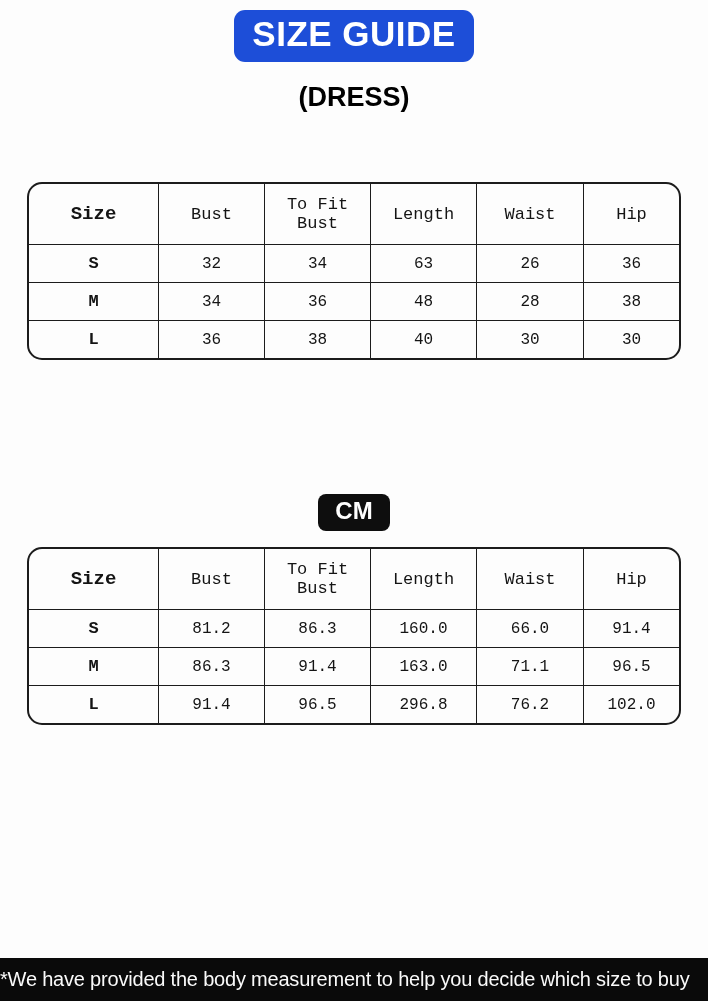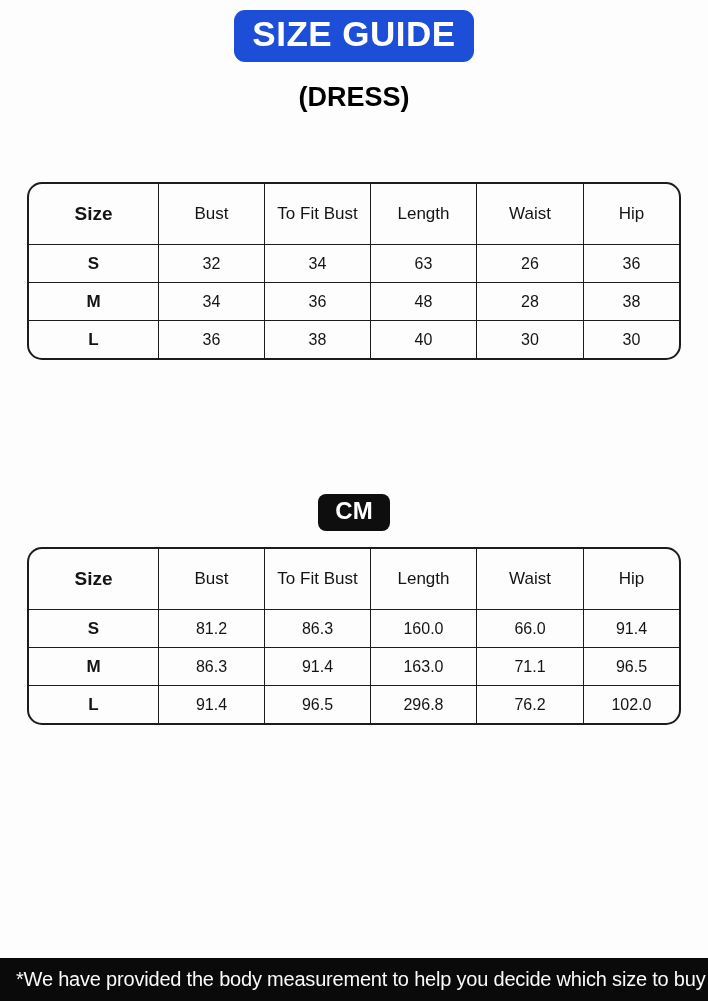--- a/index.html
+++ b/index.html
@@ -44,20 +44,21 @@
   table.size-table {
     width: 650px;
     margin: 10px auto 0 auto;
     border-collapse: separate;
     border-spacing: 0;
     border: 2px solid #1c1c1c;
     border-radius: 15px;
     overflow: hidden;
     background: #fdfdfd;
     table-layout: fixed;
+    font-family: Liberation Mono, monospace;
   }
   .unit-section.cm table.size-table { margin-top: 16px; }
   table.size-table th, table.size-table td {
     border-right: 1.5px solid #1c1c1c;
     border-bottom: 1.5px solid #1c1c1c;
     text-align: center;
     vertical-align: middle;
     padding: 0;
   }
   table.size-table th { height: 60px; font-size: 17px; font-weight: 400; }
@@ -68,21 +69,20 @@
   table.size-table tbody tr:last-child td { border-bottom: none; }
   .footer-bar {
     position: absolute;
     left: 0; right: 0; bottom: 0;
     height: 43px;
     background: #0a0a0a;
     color: #fafafa;
     font-size: 20px;
     letter-spacing: -0.2px;
     line-height: 42px;
-    padding-left: 16px;
     white-space: nowrap;
   }
 </style>
 </head>
 <body>
 
 <div class="page">
 
   <div class="header">
     <div class="title-badge">

